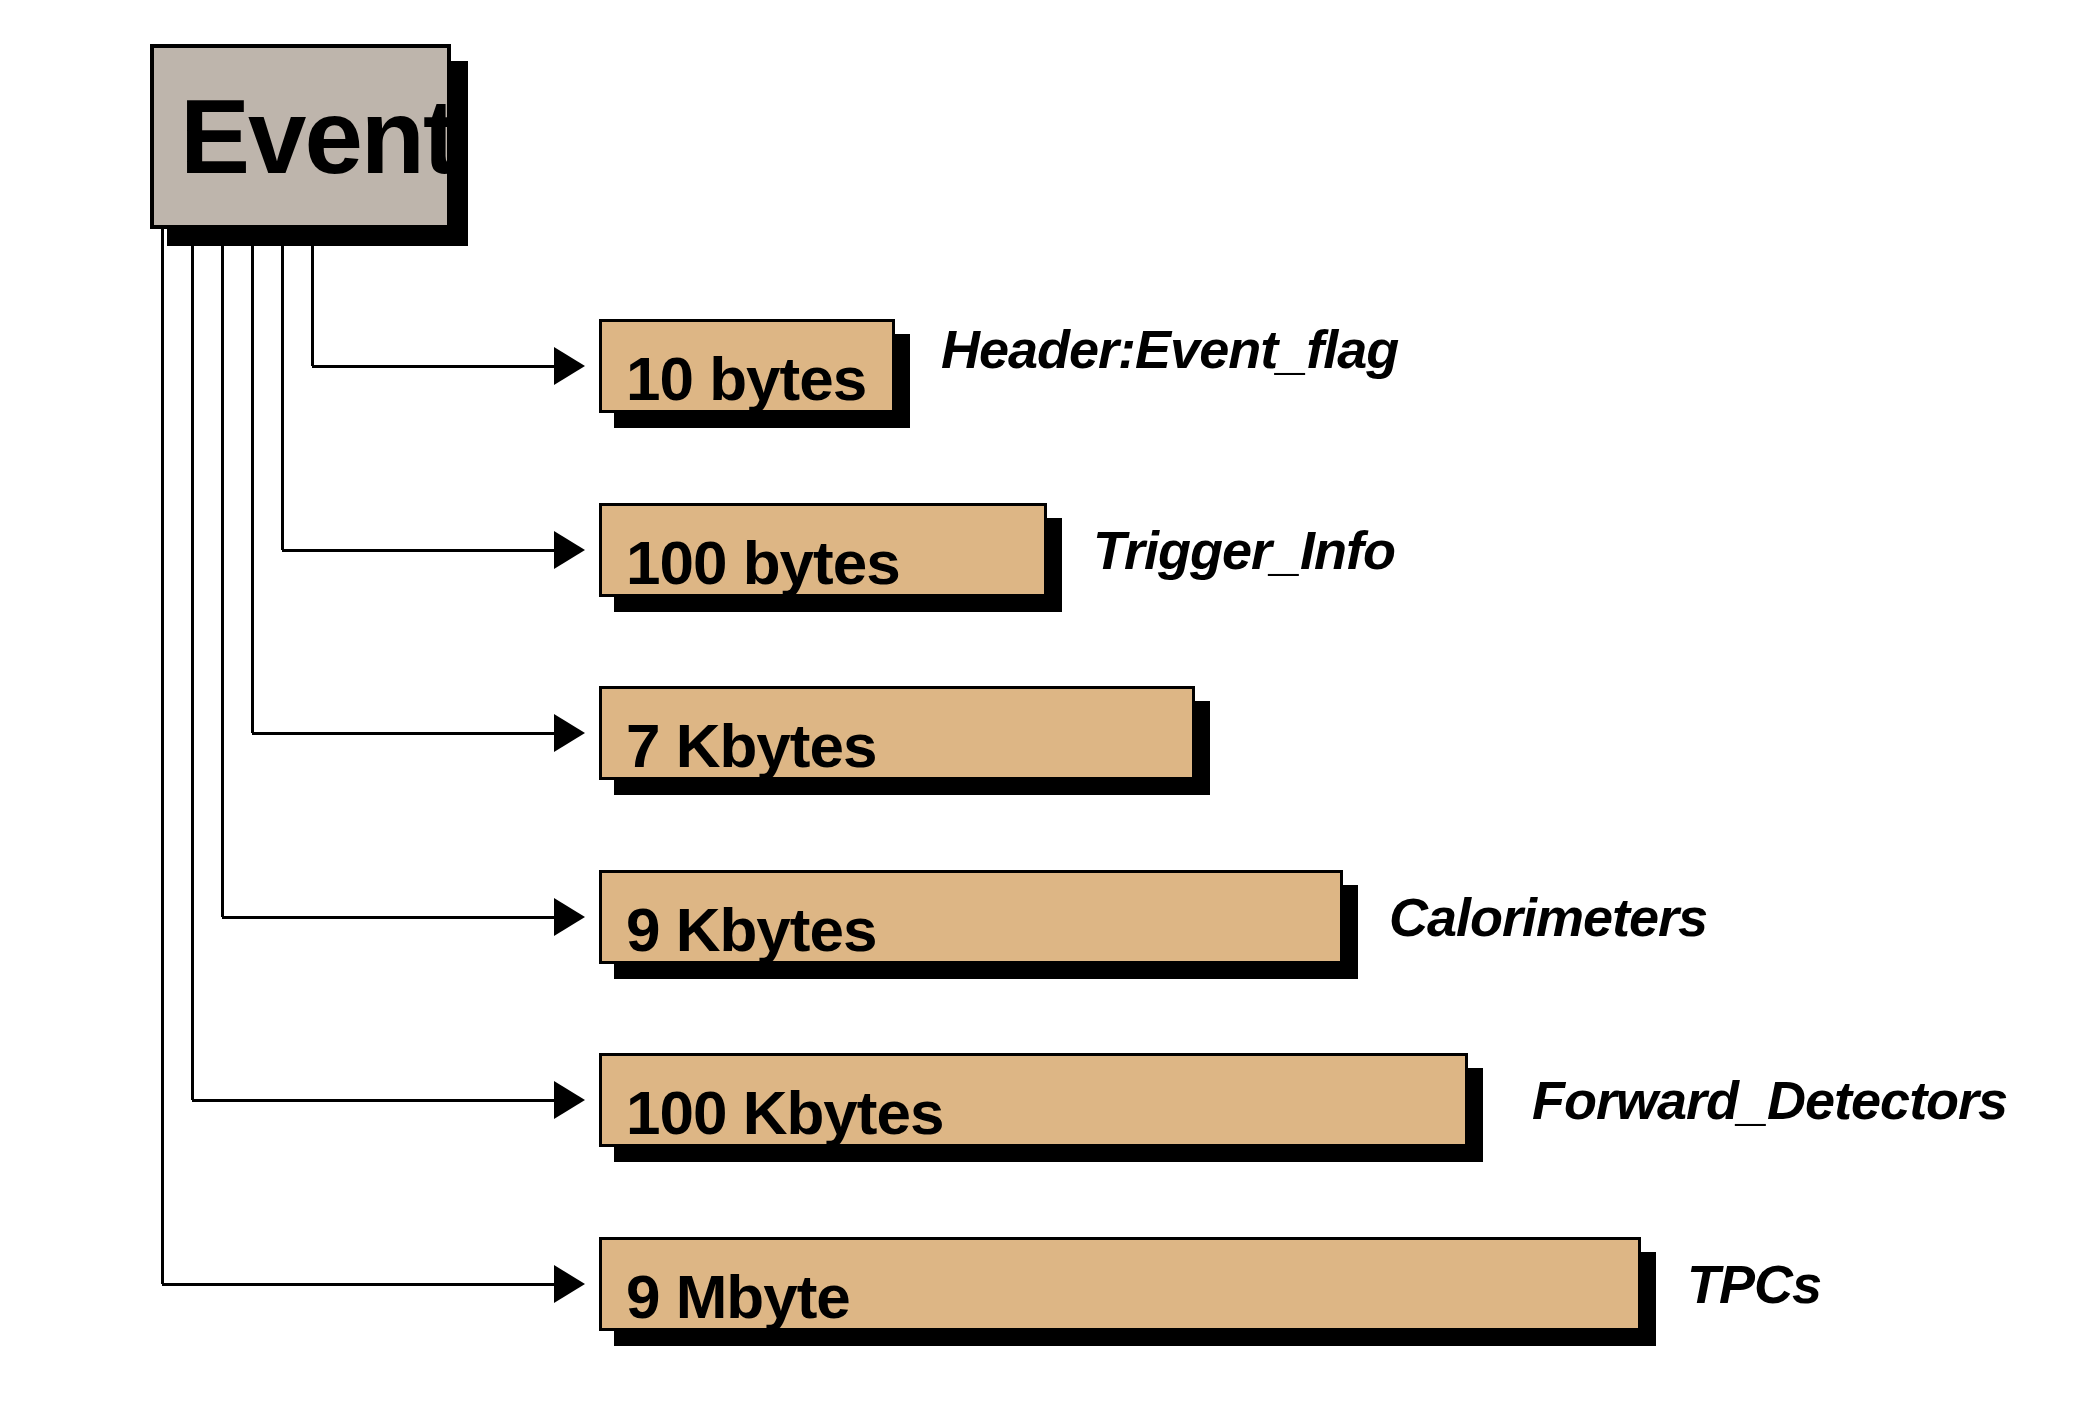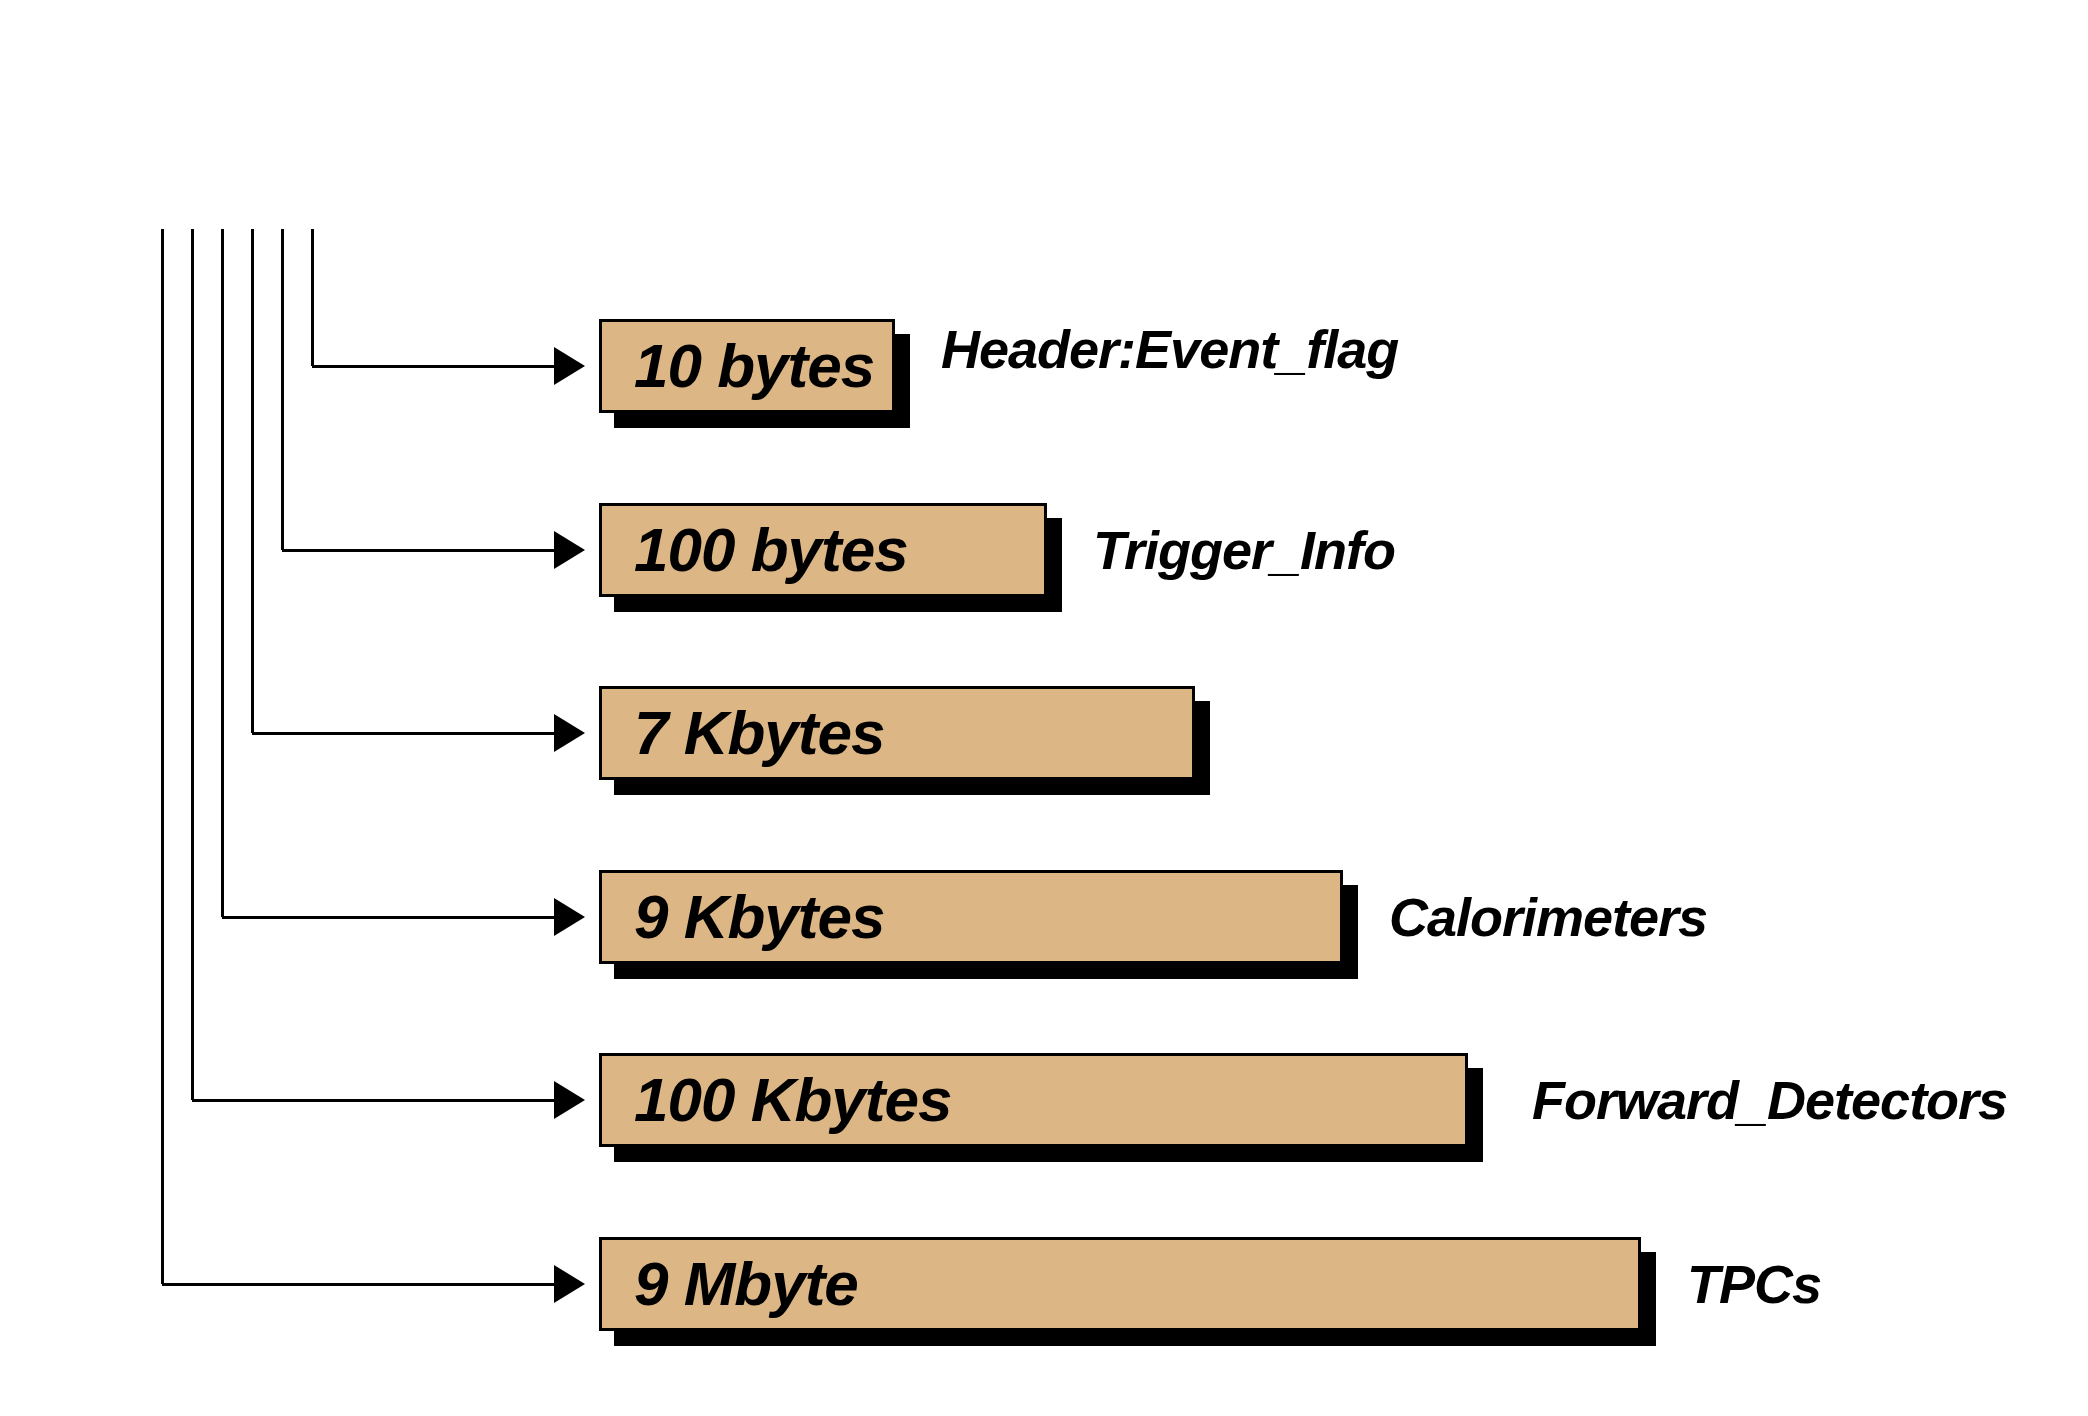--- a/index.html
+++ b/index.html
@@ -63,24 +63,23 @@
   }
 
   
   .sbox {
     position: absolute;
     left: 599px;
     height: 94px;
     background: var(--box-fill);
     border: 3px solid var(--outline);
     box-shadow: 15px 15px 0 var(--outline);
-    display: flex; align-items: center;
-    padding-left: 32px;
+    display: flex; align-items: flex-end;
+    padding-left: 24px;
     z-index: 2;
-    font-style: italic;
   }
   .sbox .size-text {
     font-size: 62px;
     font-weight: bold;
     color: var(--outline);
     letter-spacing: -1px;
     line-height: 1;
     white-space: nowrap;
   }
 
@@ -96,20 +95,23 @@
     white-space: nowrap;
     letter-spacing: -1px;
     z-index: 2;
   }
 </style>
 </head>
 <body>
 
 <div class="stage">
 
+  <div class="event-box">
+    <span class="event-text">Event</span>
+  </div>
 
   <div class="vline" style="left:310.5px; top:229px; height:137px"></div>
   <div class="hline" style="left:312px; top:364.5px; width:244px"></div>
   <div class="arrow" style="left:554px; top:347px"></div>
   <div class="sbox" style="top:319px; width:296px">
     <span class="size-text">10 bytes</span>
   </div>
   <div class="rlabel" style="left:941px; top:302px">Header:Event_flag</div>
 
   <div class="vline" style="left:280.5px; top:229px; height:321px"></div>

